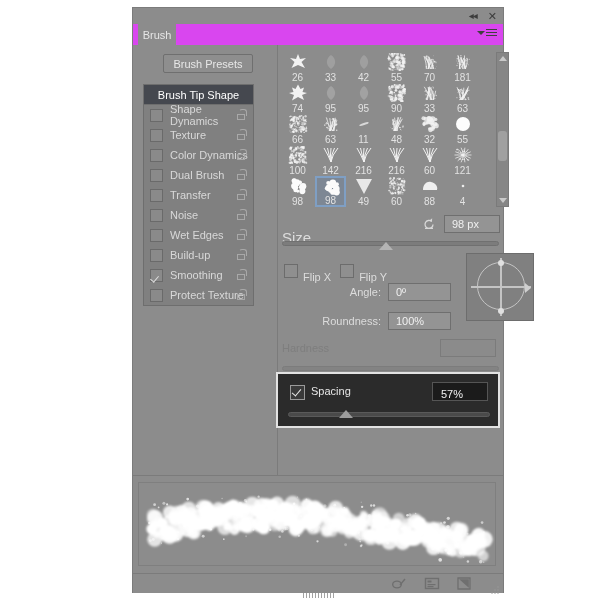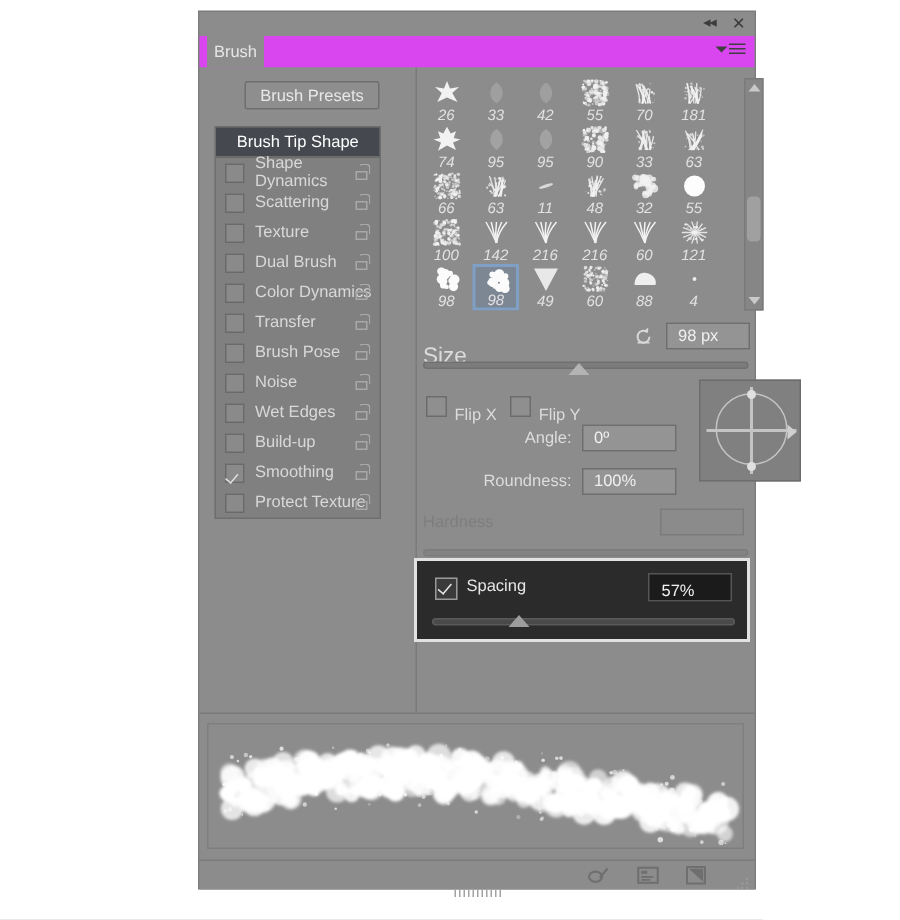--- a/index.html
+++ b/index.html
@@ -202,21 +202,20 @@
     grid-template-columns: repeat(6, 31px);
     grid-auto-rows: 31px;
     column-gap: 2px;
     row-gap: 0px;
     padding-left: 3px;
   }
   .bcell {
     position: relative;
     width: 31px; height: 31px;
     box-sizing: border-box;
-    font-style: italic;
   }
   .bcell.selected {
     border: 2px solid #7f9fc4;
     background: #7d8794;
   }
   .bthumb {
     position: absolute;
     left: 50%; top: 1px;
     transform: translateX(-50%);
     width: 20px; height: 18px;
@@ -560,61 +559,45 @@
         <div class="opt-row">
               <span class="opt-cb"></span>
               <span>Shape Dynamics</span>
               <span class="lock">
                 <span class="shackle"></span>
                 <span class="bodyb"></span>
               </span>
             </div>
             <div class="opt-row">
               <span class="opt-cb"></span>
-              <span>Scattering</span>
+              <span>Texture</span>
               <span class="lock">
                 <span class="shackle"></span>
                 <span class="bodyb"></span>
               </span>
             </div>
             <div class="opt-row">
               <span class="opt-cb"></span>
-              <span>Texture</span>
+              <span>Color Dynamics</span>
               <span class="lock">
                 <span class="shackle"></span>
                 <span class="bodyb"></span>
               </span>
             </div>
             <div class="opt-row">
               <span class="opt-cb"></span>
               <span>Dual Brush</span>
               <span class="lock">
                 <span class="shackle"></span>
                 <span class="bodyb"></span>
               </span>
             </div>
             <div class="opt-row">
               <span class="opt-cb"></span>
-              <span>Color Dynamics</span>
-              <span class="lock">
-                <span class="shackle"></span>
-                <span class="bodyb"></span>
-              </span>
-            </div>
-            <div class="opt-row">
-              <span class="opt-cb"></span>
               <span>Transfer</span>
-              <span class="lock">
-                <span class="shackle"></span>
-                <span class="bodyb"></span>
-              </span>
-            </div>
-            <div class="opt-row">
-              <span class="opt-cb"></span>
-              <span>Brush Pose</span>
               <span class="lock">
                 <span class="shackle"></span>
                 <span class="bodyb"></span>
               </span>
             </div>
             <div class="opt-row">
               <span class="opt-cb"></span>
               <span>Noise</span>
               <span class="lock">
                 <span class="shackle"></span>

